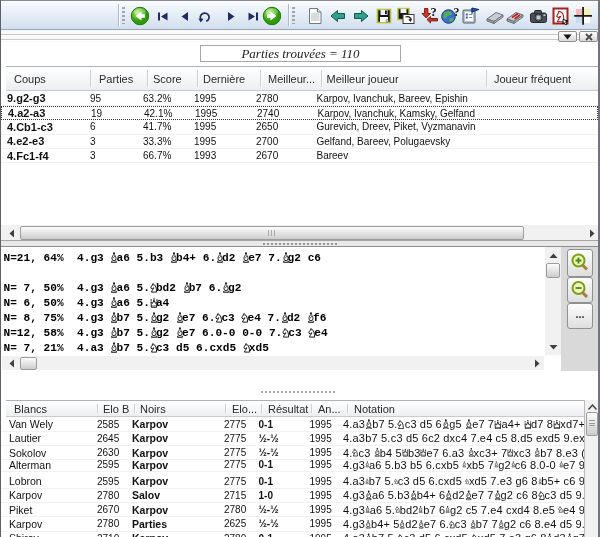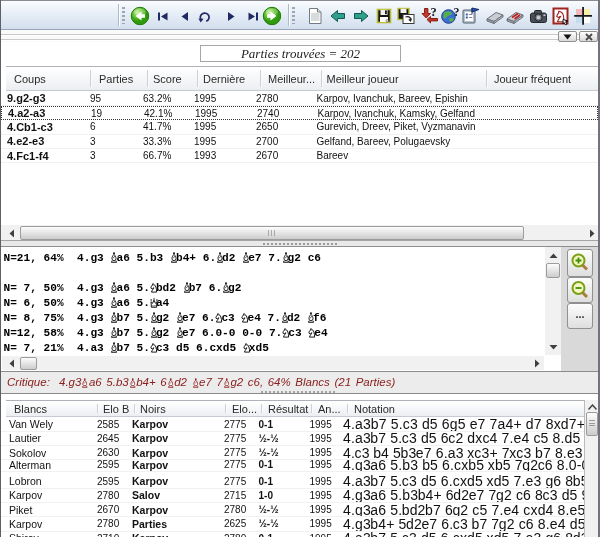--- a/index.html
+++ b/index.html
@@ -21,21 +21,21 @@
 .hdr{position:absolute;left:6px;background:linear-gradient(#ffffff,#f4f5f7 60%,#eceef1);border-top:1px solid #aeb2b8;border-bottom:1px solid #c6cad1;font-size:11px;color:#2a2a2a;box-sizing:border-box}
 .hsep{position:absolute;top:3px;bottom:3px;width:1px;background:#ccd1d8;box-shadow:1px 0 0 #fbfbfc}
 .hlab{position:absolute;top:0;bottom:0;display:flex;align-items:center}
 
 .t1r{position:absolute;left:1px;width:597px;height:14.35px;font-size:10px;color:#111;border-bottom:1px solid #f1f1f1;box-sizing:border-box}
 .t1r span{position:absolute;top:0;bottom:0;display:flex;align-items:center;white-space:pre}
 .cm{left:6px;font-weight:bold;font-size:11px}.cp{left:89px}.cs{left:142px}.cd{left:193px}.ce{left:255px}.cj{left:315.5px}
 .t2r{position:absolute;left:1px;width:583px;height:14.25px;font-size:10px;color:#111;border-bottom:1px solid #f1f1f1;box-sizing:border-box}
 .t2r span{position:absolute;top:0;bottom:0;display:flex;align-items:center;white-space:pre}
 .cw{left:8px;font-weight:normal;font-size:10.5px}.ceb{left:96px}.cn{left:131px;font-weight:bold;font-size:10.5px}.ce2{left:223px}.cr{left:257.5px;font-weight:bold}.ca{left:308.5px}
-.cno{left:342px;font-size:14px;width:242px;overflow:hidden;letter-spacing:0.15px}
+.cno{left:342px;font-size:11px;width:242px;overflow:hidden;letter-spacing:0.15px}
 
 .sbtrack{position:absolute;background:#f1f1f1}
 .sbthumb{position:absolute;border:1px solid #9c9c9c;border-radius:2px;background:linear-gradient(#fdfdfd,#ccc)}
 .arr{position:absolute}
 
 #mono{position:absolute;left:2px;top:247px;width:542px;height:109px;background:#fff;font-family:"Liberation Mono",monospace;font-size:11.15px;font-weight:bold;color:#000;line-height:15px;white-space:pre}
 #mono div{position:absolute;left:1.5px;height:15px}
 
 #rgrey{position:absolute;left:561px;top:247px;width:38px;height:124px;background:#d9d9d9}
 .zbtn{position:absolute;left:6px;width:24px;border:1px solid #909090;border-radius:3px;background:linear-gradient(#fdfdfd,#dedede)}
@@ -197,21 +197,21 @@
         <svg width="9" height="6">
           <path d="M0.5 0.5 L8.5 0.5 L4.5 5.5 Z" fill="#111"></path>
         </svg>
       </div>
  <div class="bbtn" style="left:578px">
         <svg width="8" height="8">
           <path d="M1 1 L7 7 M7 1 L1 7" stroke="#4a4a4a" stroke-width="1.8"></path>
         </svg>
       </div>
 </div>
-<div id="fbox">Parties trouvées = 202</div>
+<div id="fbox">Parties trouvées = 110</div>
 
 <div class="hdr" style="top:66px;width:597px;height:25px">
  <div class="hsep" style="left:84px"></div>
       <div class="hsep" style="left:141px"></div>
  <div class="hsep" style="left:191px"></div>
       <div class="hsep" style="left:254px"></div>
  <div class="hsep" style="left:315px"></div>
       <div class="hsep" style="left:480px"></div>
  <span class="hlab" style="left:8px">Coups</span>
       <span class="hlab" style="left:93px">Parties</span>
@@ -367,31 +367,20 @@
           <path d="M6.5 9.5 h6 M9.5 6.5 v6" stroke="#3e8f0a" stroke-width="1.8"></path>
         </svg></div>
  <div class="zbtn" style="top:30px;height:24px"><svg width="22" height="22" style="margin:1px 0 0 1px">
           <circle cx="9.5" cy="9" r="6" fill="#f4f7c0" stroke="#7aa015" stroke-width="2"></circle>
           <path d="M13.5 13.5 L18 18" stroke="#a97c3a" stroke-width="3"></path>
           <path d="M6.5 9 h6" stroke="#3e8f0a" stroke-width="1.8"></path>
         </svg></div>
  <div class="zbtn" style="top:56px;height:24px;color:#333;font-size:11px;text-align:center;line-height:20px;font-weight:bold">...</div>
 </div>
 
-<div id="crit"><span style="margin-left:6px">Critique:  4.g3<svg class="figc" style="color:#8b2020">
-          <use href="#gB"></use>
-        </svg>a6 5.b3<svg class="figc" style="color:#8b2020">
-          <use href="#gB"></use>
-        </svg>b4+ 6<svg class="figc" style="color:#8b2020">
-          <use href="#gB"></use>
-        </svg>d2 <svg class="figc" style="color:#8b2020">
-          <use href="#gB"></use>
-        </svg>e7 7<svg class="figc" style="color:#8b2020">
-          <use href="#gB"></use>
-        </svg>g2 c6, 64% Blancs (21 Parties)</span></div>
 <div class="abs" style="left:261px;top:390.5px;width:76px;height:2px;background:repeating-linear-gradient(90deg,#a5a5a5 0 2px,transparent 2px 4px)"></div>
 
 <div class="hdr" style="top:400px;width:583px;height:17px">
  <div class="hsep" style="left:91px"></div>
       <div class="hsep" style="left:128px"></div>
  <div class="hsep" style="left:219px"></div>
       <div class="hsep" style="left:255px"></div>
  <div class="hsep" style="left:305px"></div>
       <div class="hsep" style="left:341px"></div>
  <span class="hlab" style="left:8px">Blancs</span>

